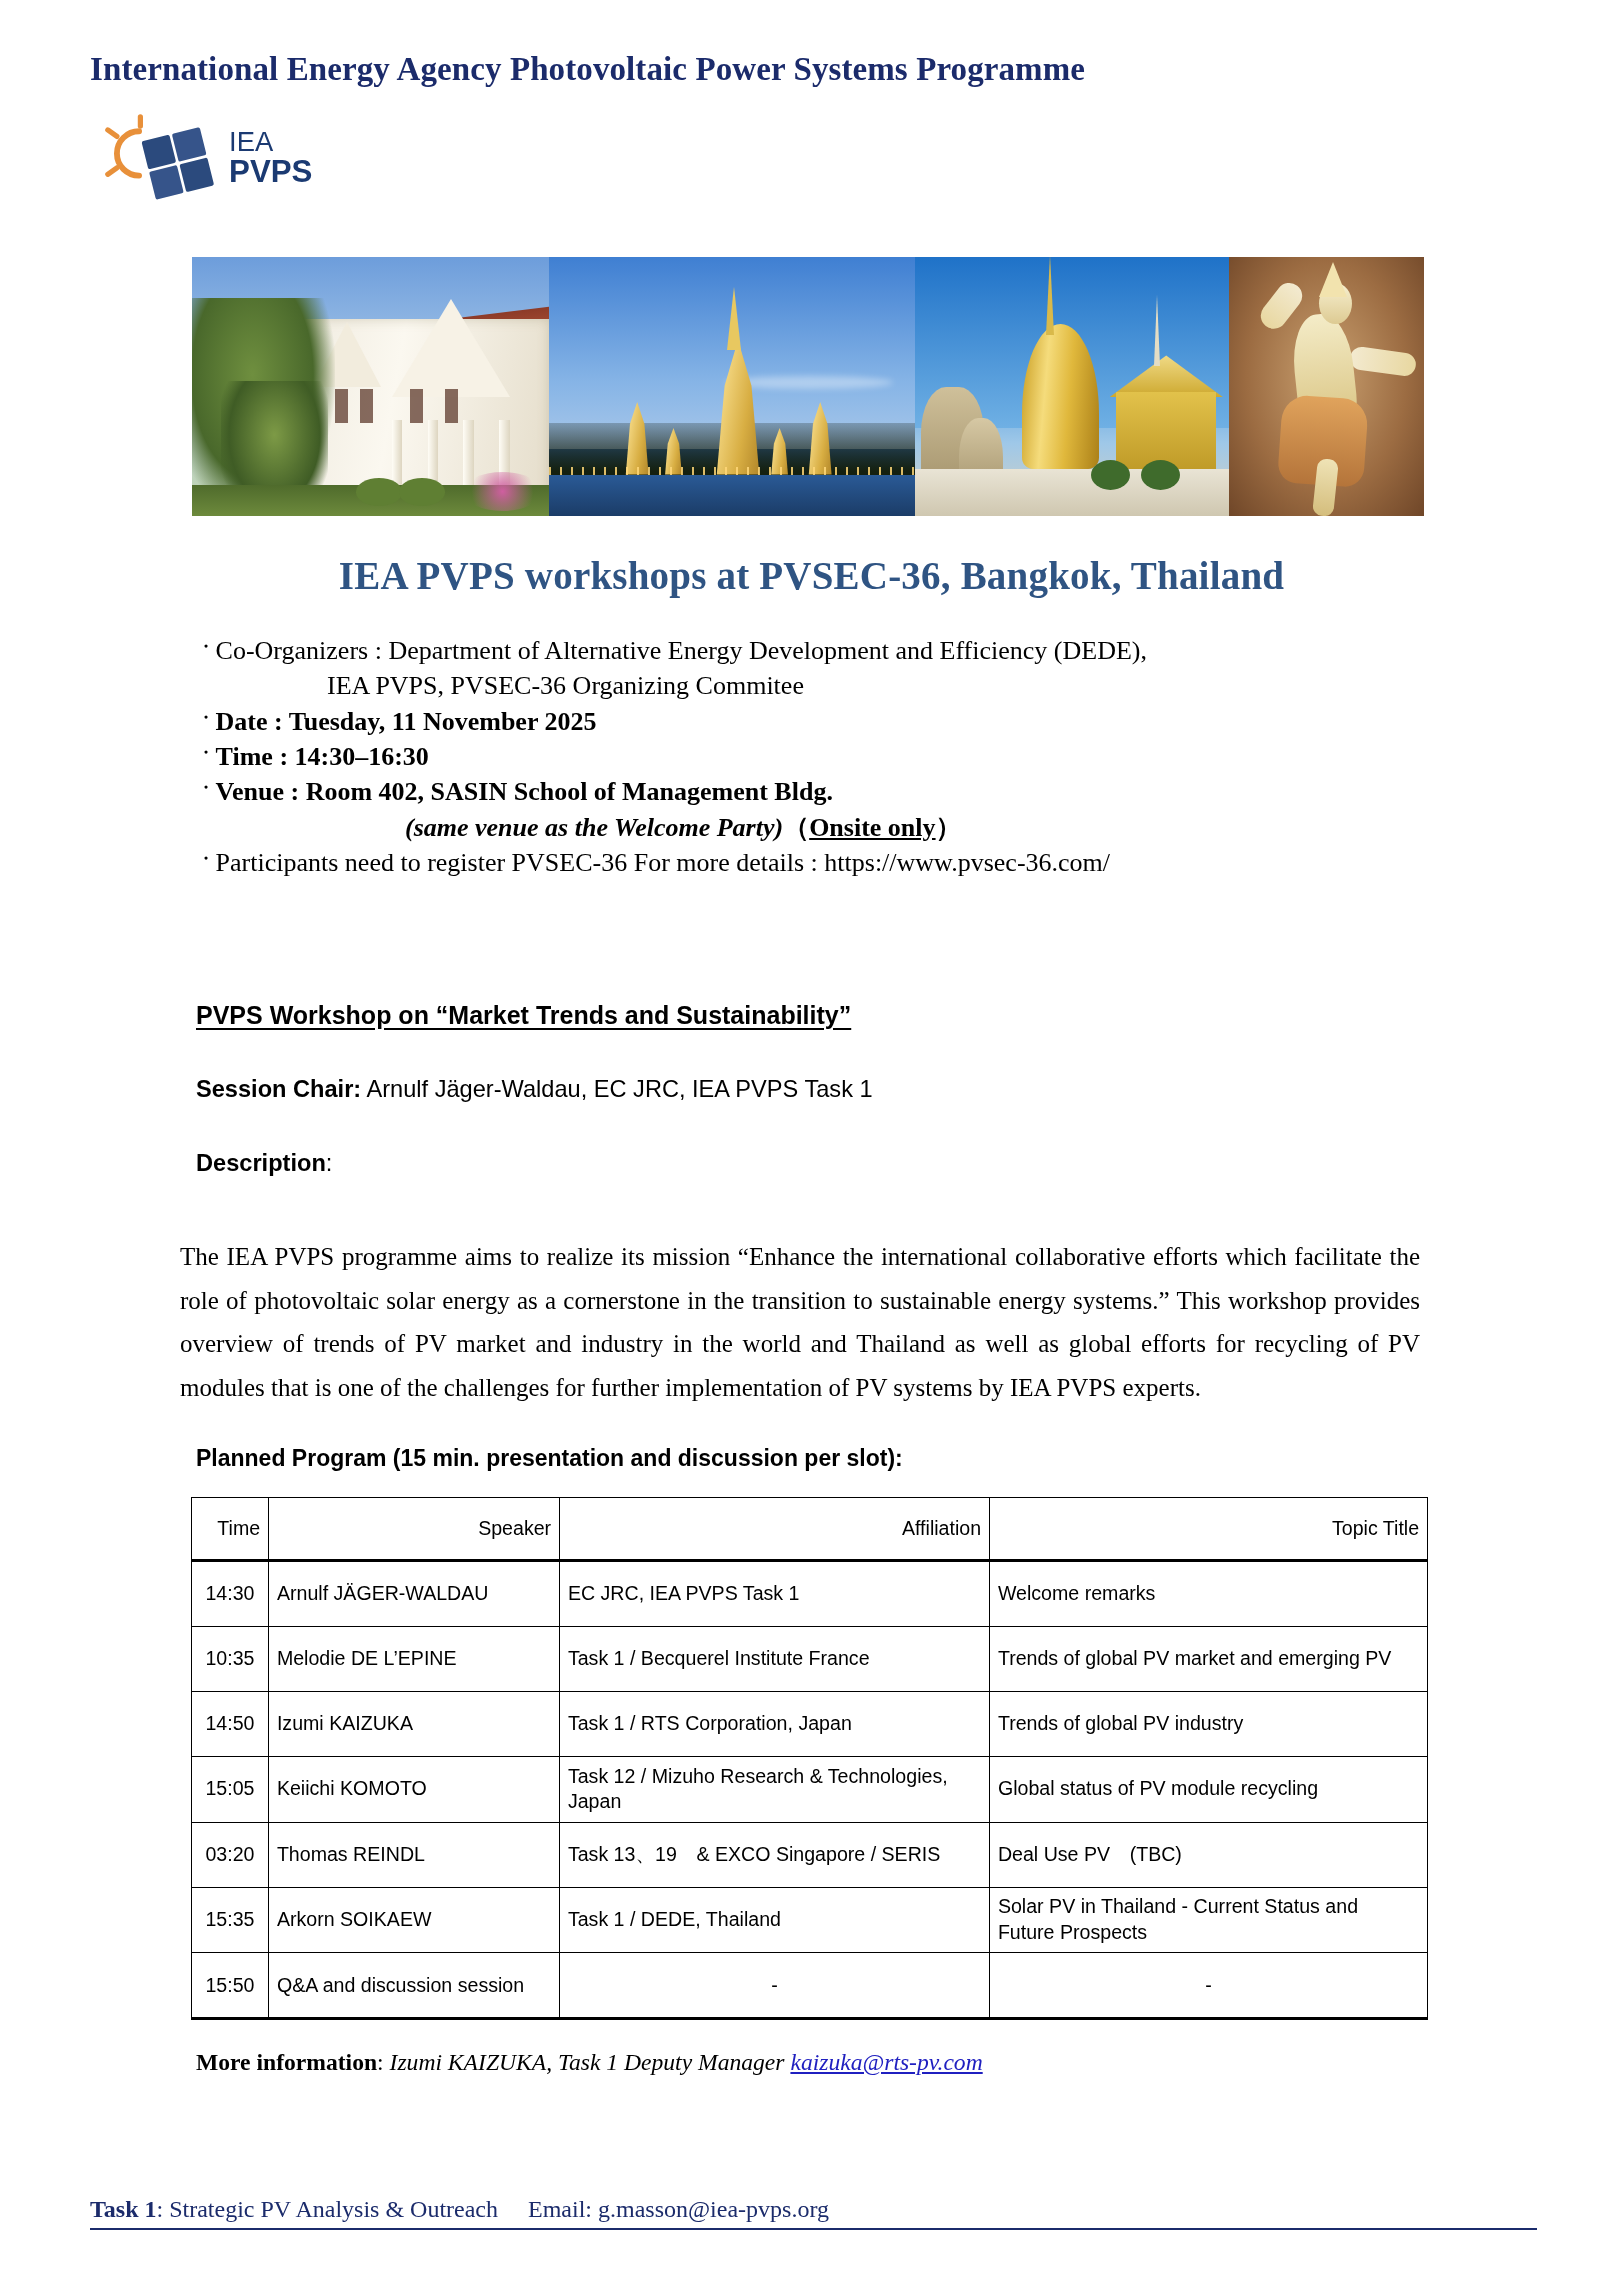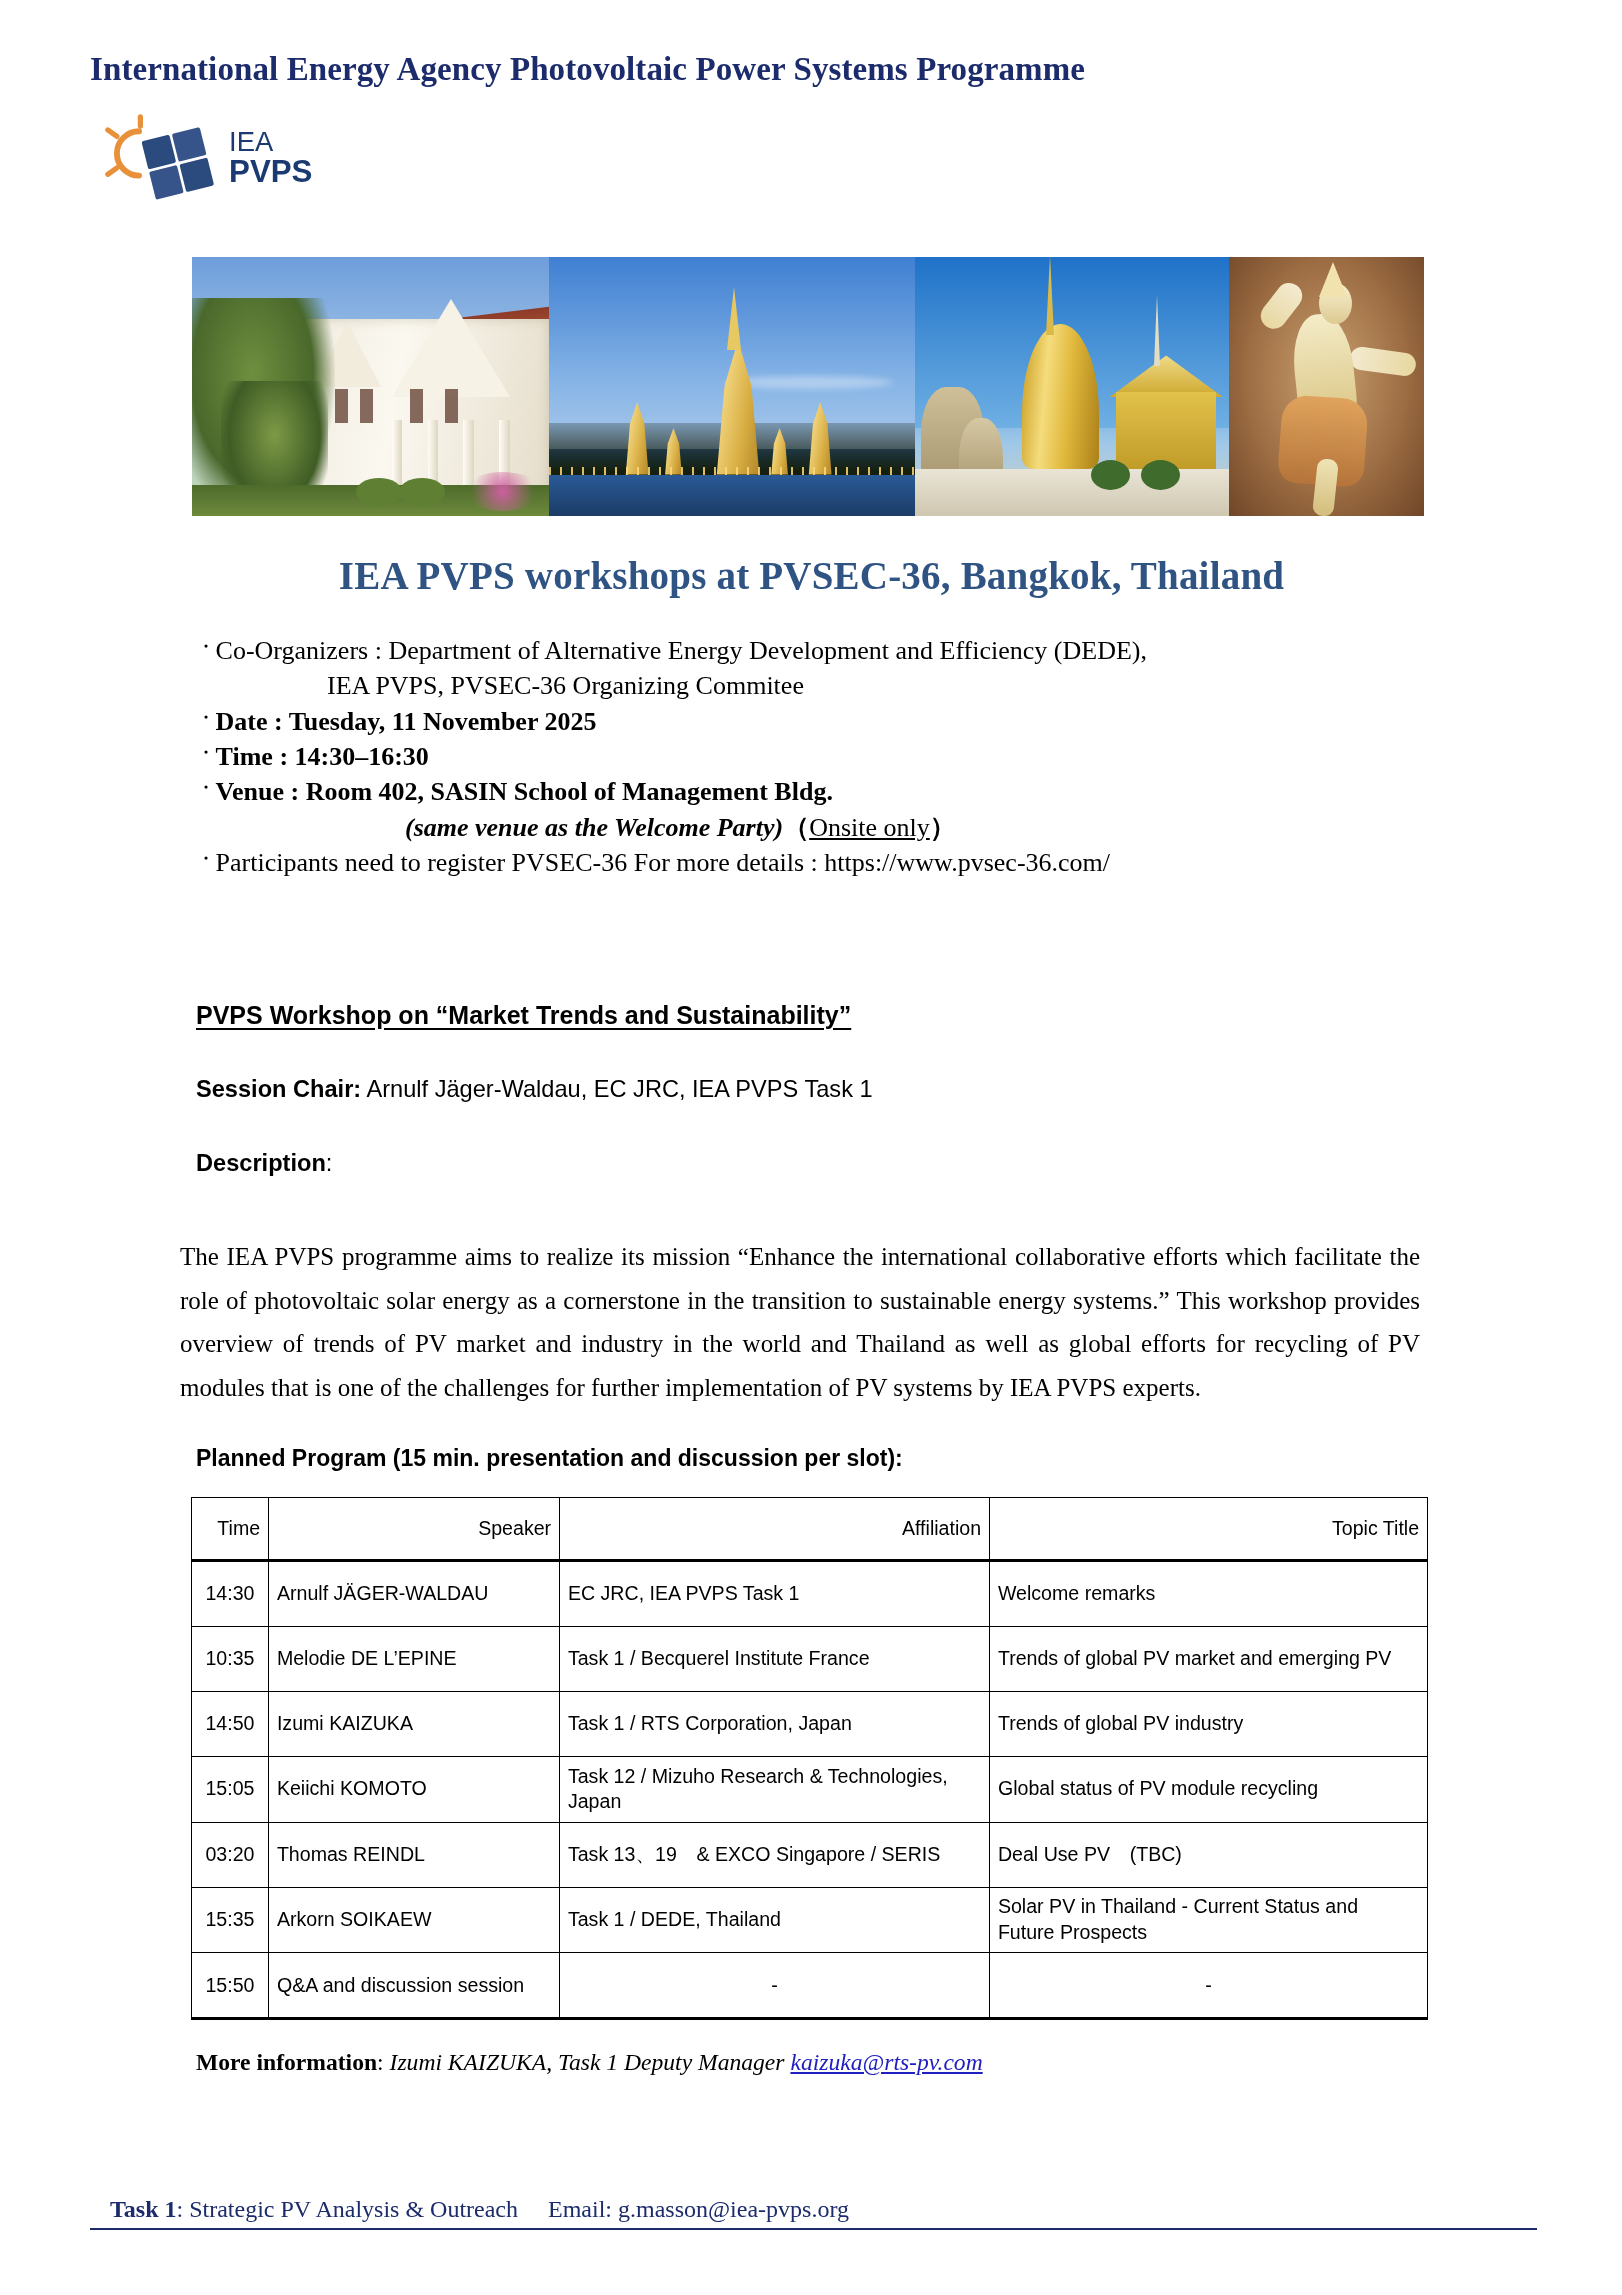--- a/index.html
+++ b/index.html
@@ -280,21 +280,21 @@
   .ev-bold { font-weight: 700; }
   .ev-sub {
     margin-left: 209px;
     font-weight: 700;
   }
   .ev-sub-ctr {
     margin-left: 131px;
     font-weight: 700;
   }
   .ital { font-style: italic; font-weight: 700; }
-  .uline { text-decoration: underline; font-weight: 400; }
+  .uline { text-decoration: underline; font-weight: 700; }
   .workshop-title {
     position: absolute;
     left: 196px;
     top: 1001px;
     font-family: "Liberation Sans", sans-serif;
     font-size: 25px;
     font-weight: 700;
     text-decoration: underline;
     text-underline-offset: 3.9px;
   }
@@ -384,21 +384,20 @@
 
   
   .footer {
     position: absolute;
     left: 90px;
     top: 2193px;
     width: 1446px;
     font-family: "Liberation Serif", serif;
     font-size: 24px;
     color: #1b2b6b;
-    margin-left: 20px;
   }
   .footer b { font-weight: 700; }
   .footer-rule {
     position: absolute;
     left: 90px;
     top: 2228px;
     width: 1447px;
     height: 2px;
     background: #1b2b6b;
   }

